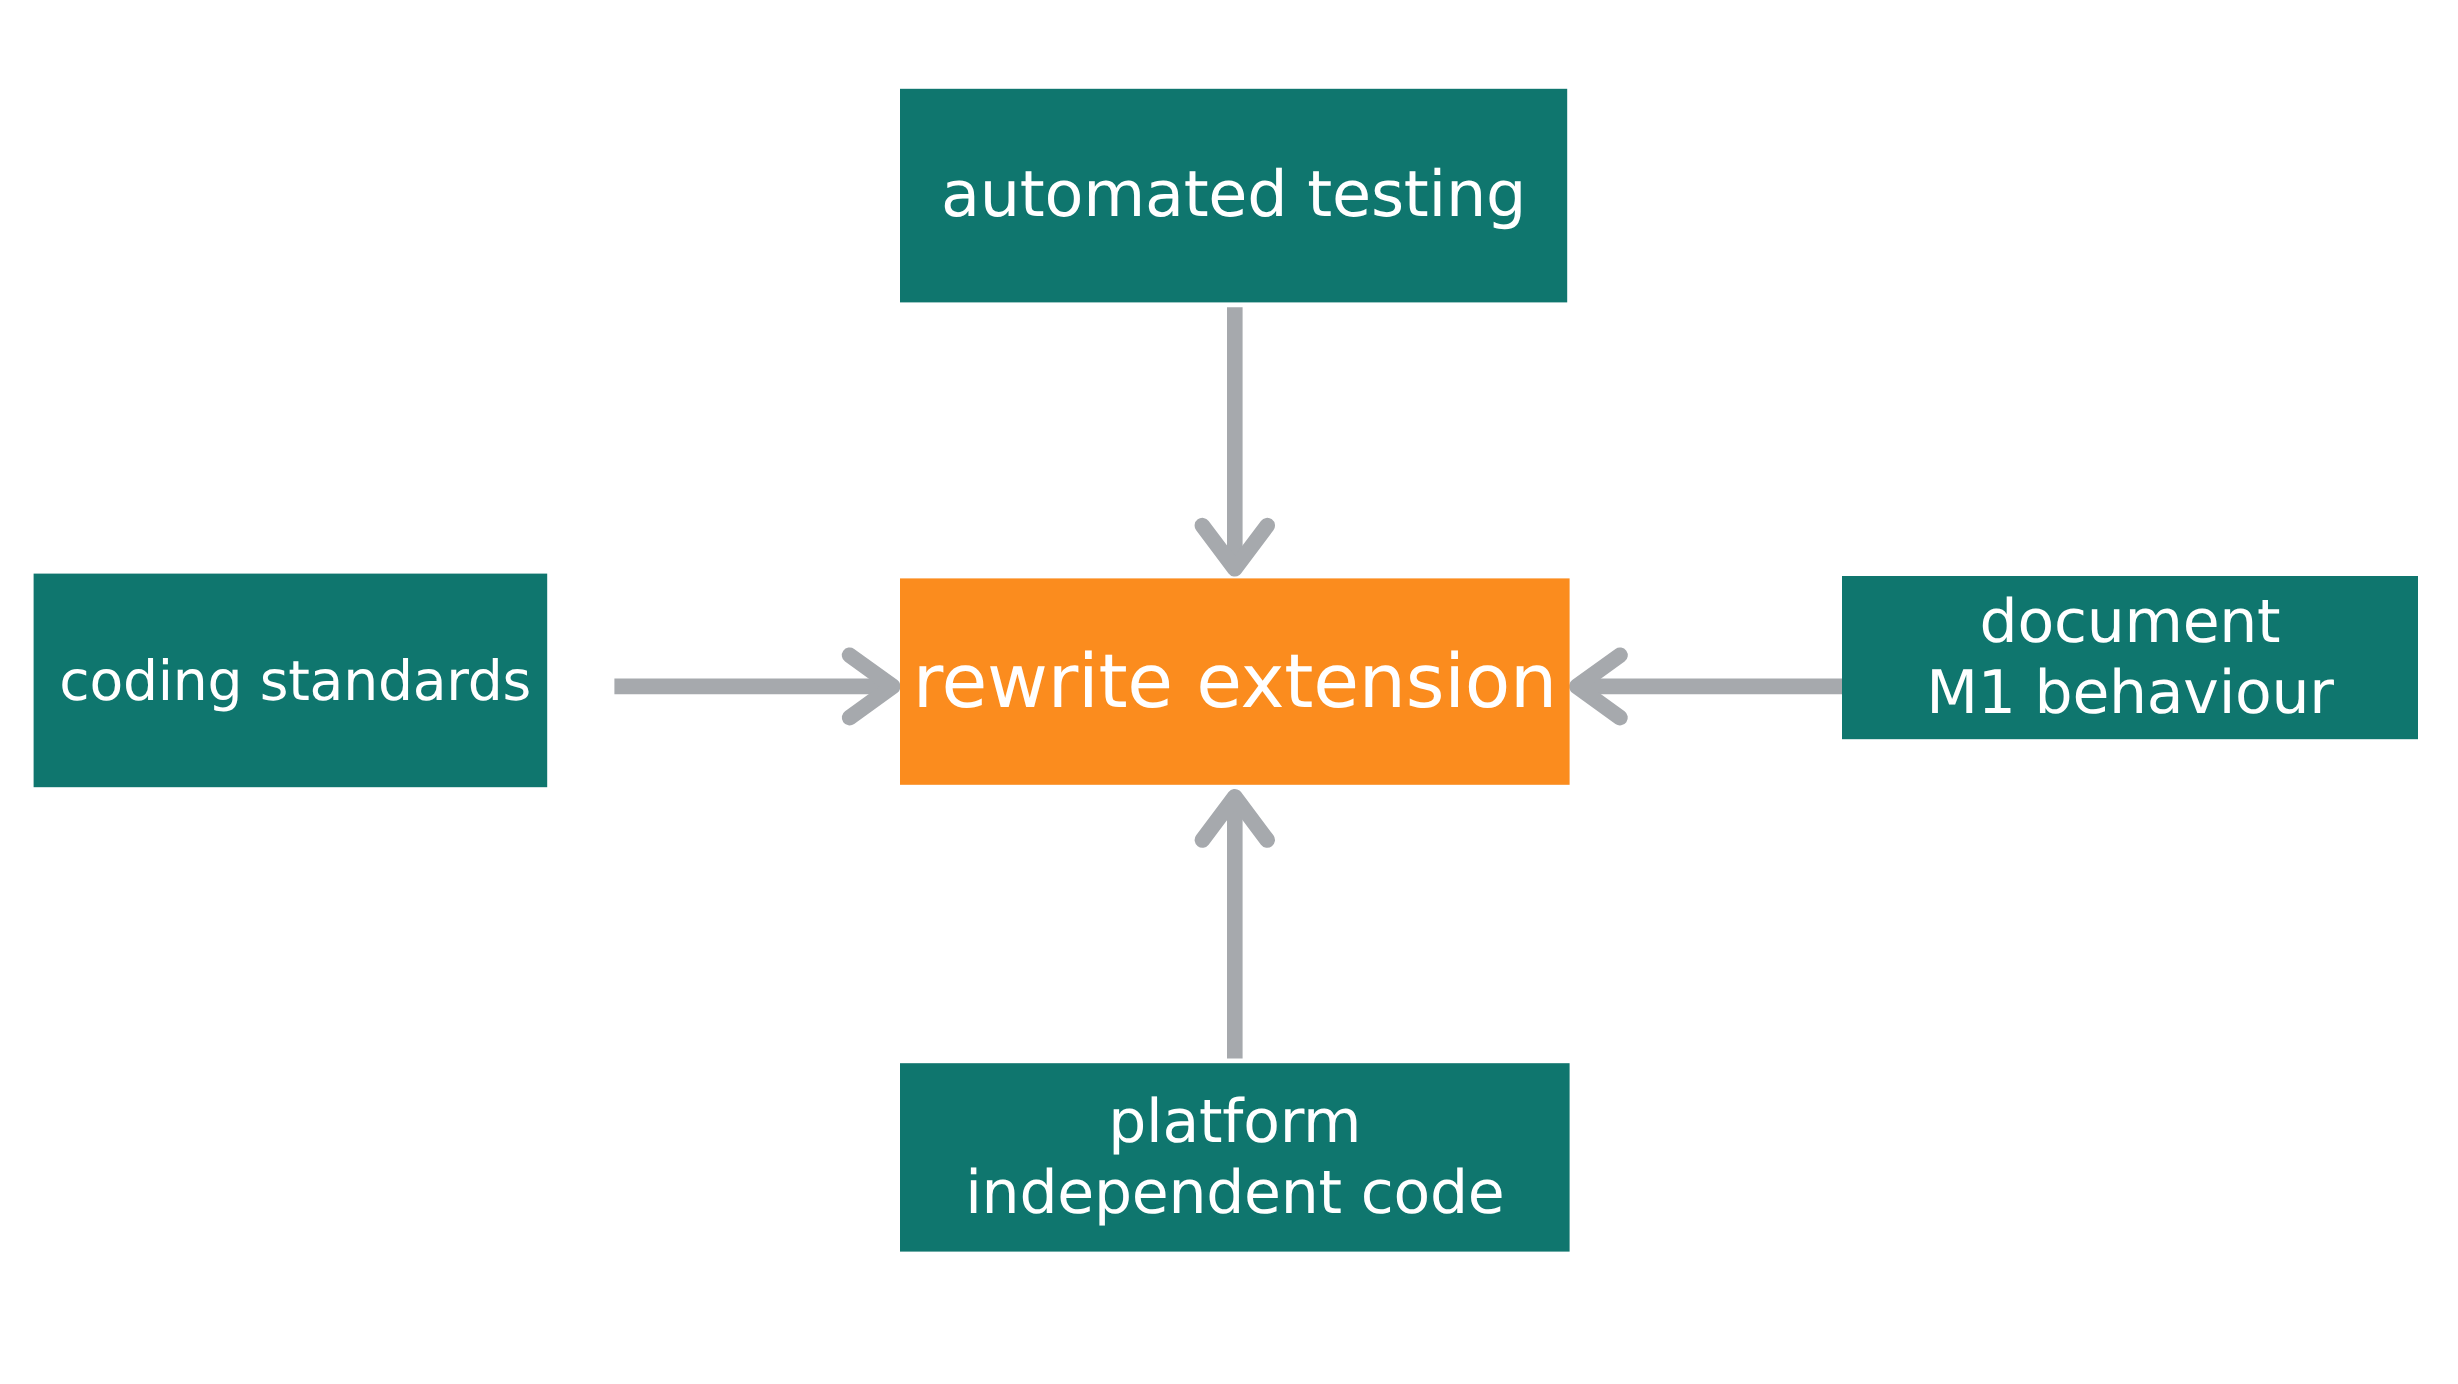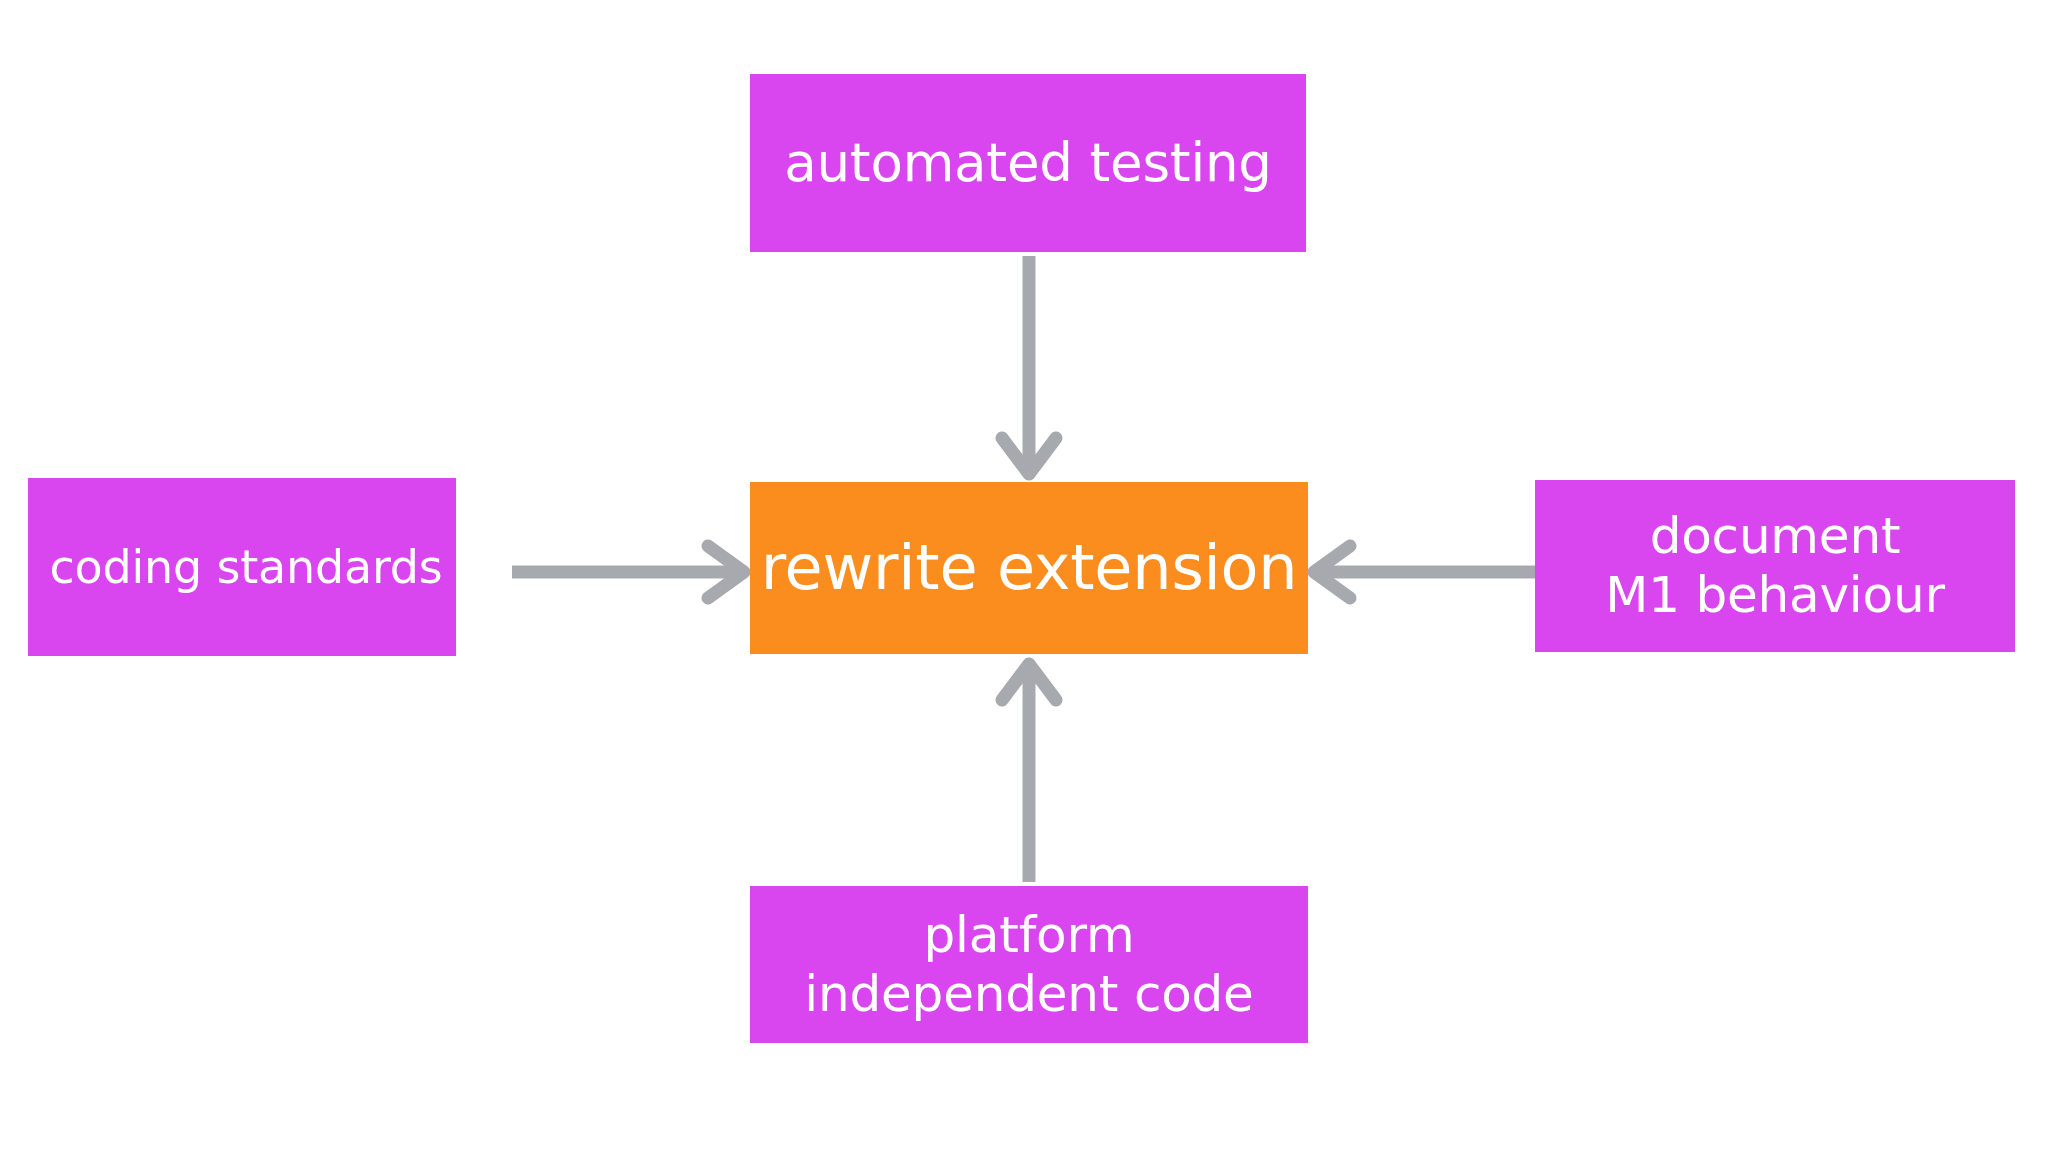--- a/index.html
+++ b/index.html
@@ -34,21 +34,21 @@
     box-sizing: border-box;
     color: #ffffff;
     font-family: "DejaVu Sans", sans-serif;
     font-weight: 400;
     line-height: 1.18;
     text-align: center;
     letter-spacing: -0.2px;
     white-space: pre-line;
     overflow: visible;
   }
-  .node-green { background: #d946ef; align-items: center; }
+  .node-green { background: #0f766e; align-items: center; }
   .node-orange { background: #fb8c1e; }
 
   
   #node-automated-testing {
     left: 750px;
     top: 74px;
     width: 556px;
     height: 178px;
     font-size: 53px;
   }
@@ -70,21 +70,21 @@
     top: 482px;
     width: 558px;
     height: 172px;
     font-size: 62px;
   }
   
   #node-document-m1-behaviour {
     left: 1535px;
     top: 480px;
     width: 480px;
-    height: 172px;
+    height: 136px;
     font-size: 50px;
   }
   
   #node-platform-independent-code {
     left: 750px;
     top: 886px;
     width: 558px;
     height: 157px;
     font-size: 50px;
   }

